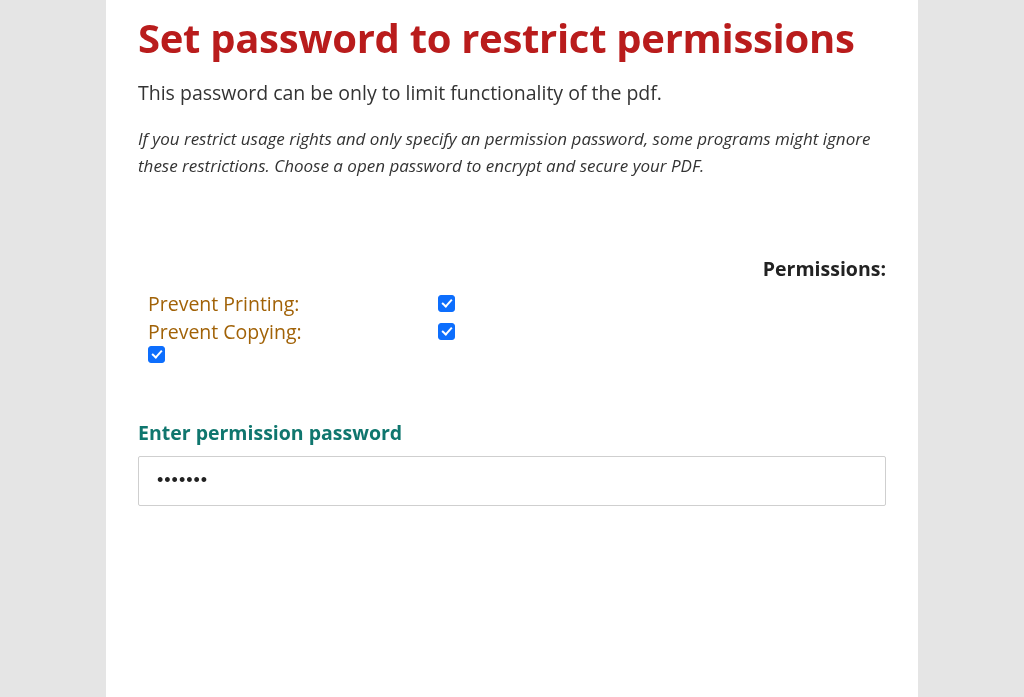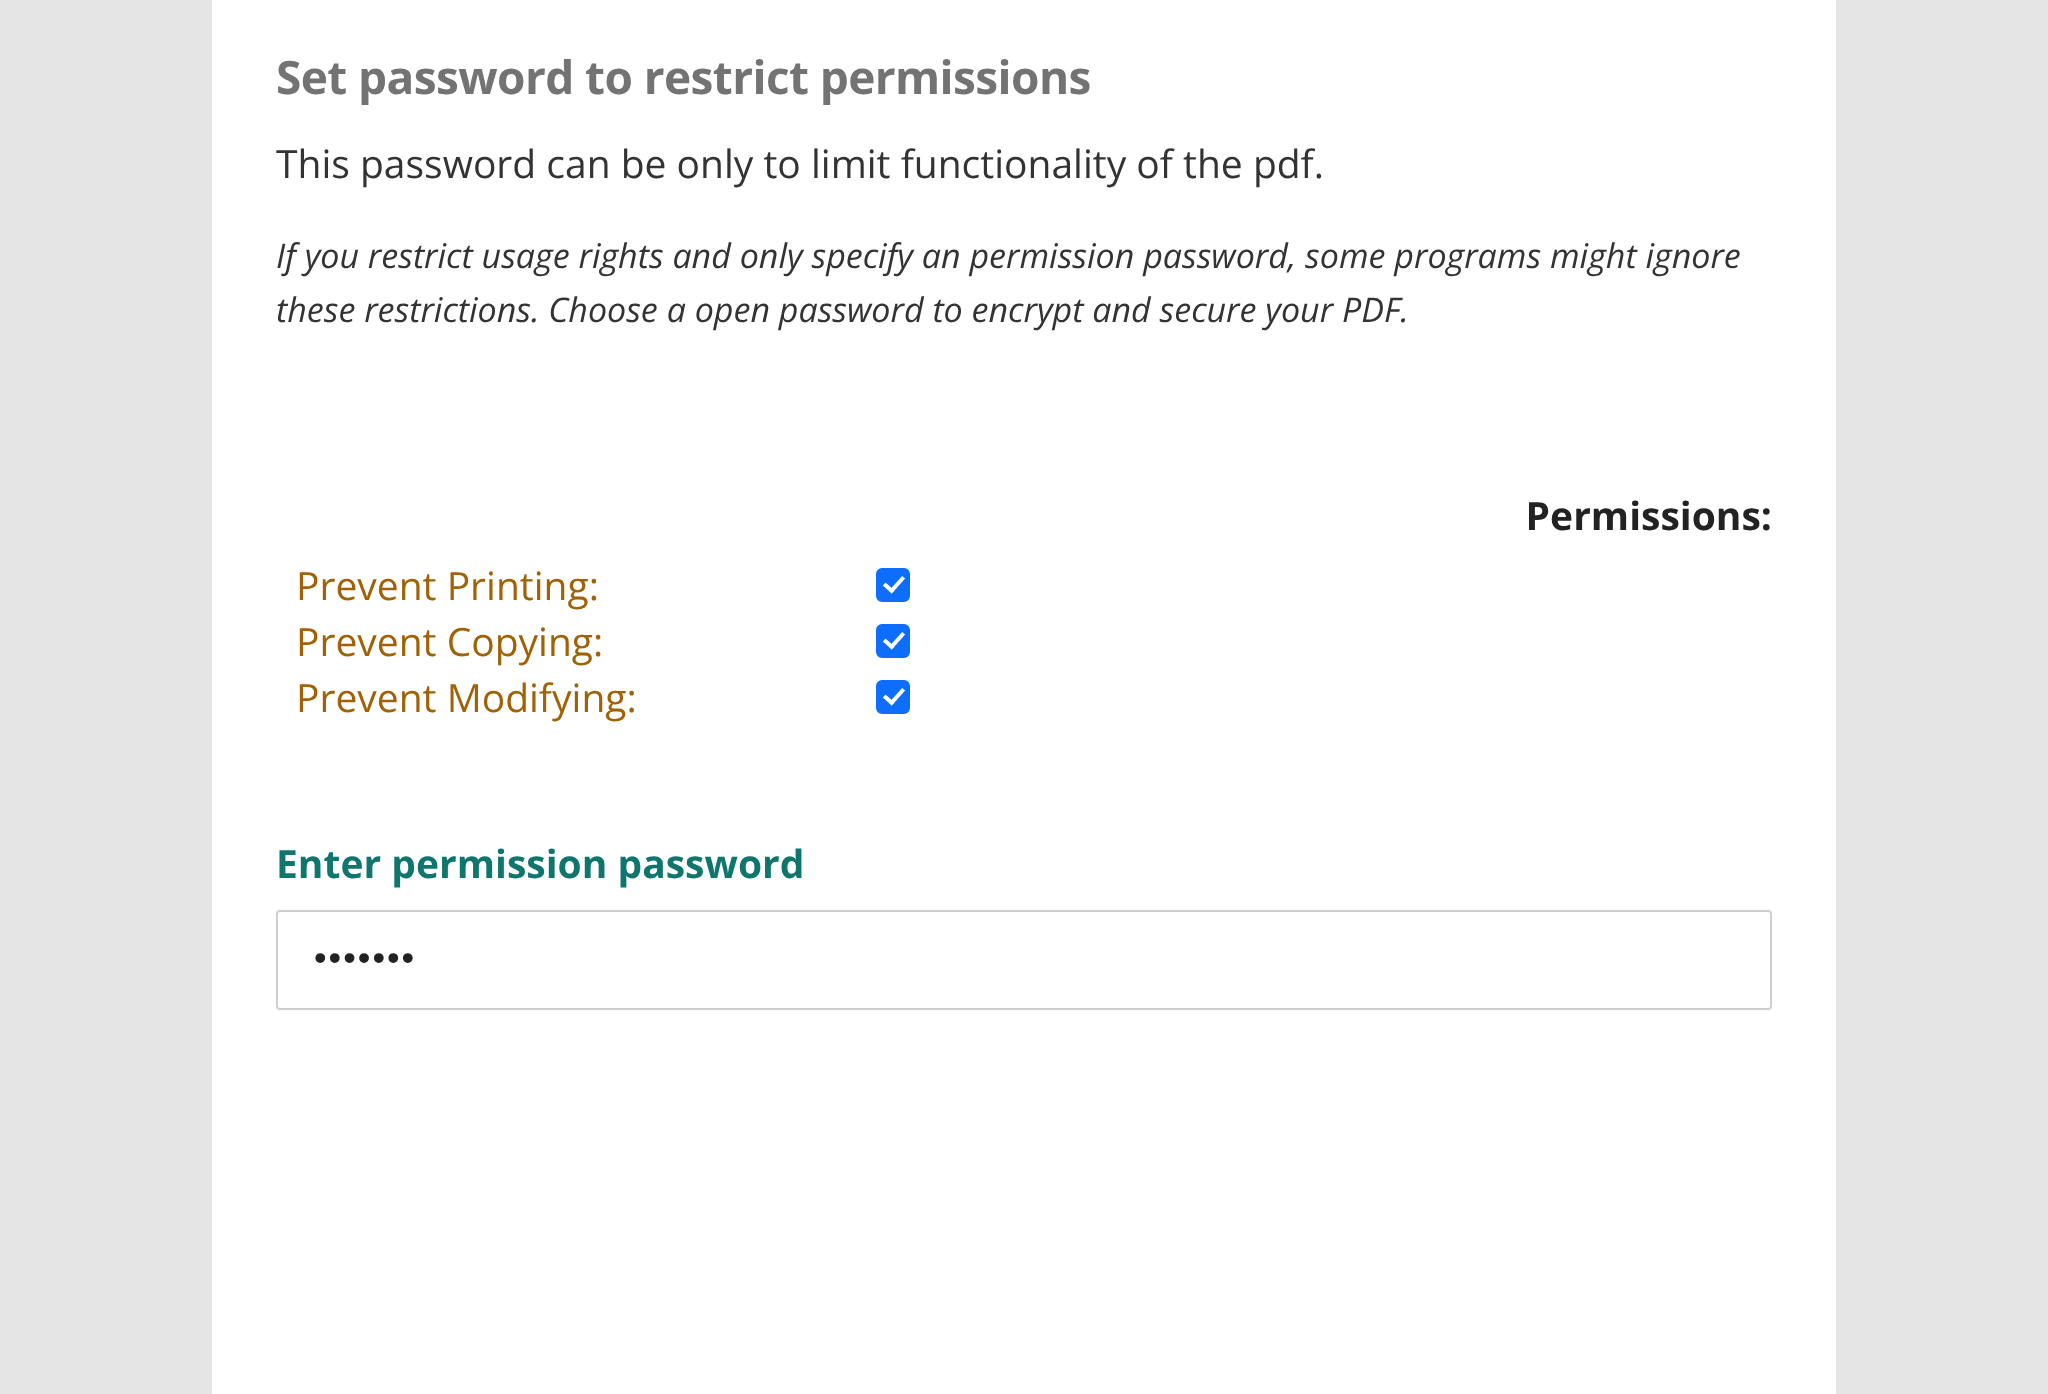--- a/index.html
+++ b/index.html
@@ -15,24 +15,23 @@
       overflow: hidden;
     }
     .card {
       background: #ffffff;
       width: 812px;
       margin: 0 auto;
       padding: 10px 32px 40px 32px;
       min-height: 697px;
     }
     h1.title {
-      font-size: 23px;
+      font-size: 40px;
       font-weight: 700;
-      color: #737373;
-      margin-top: 12px;
+      color: #b91c1c;
       margin-bottom: 14px;
       letter-spacing: -0.3px;
     }
     p.desc {
       font-size: 19.5px;
       color: #333;
       line-height: 1.4;
       margin-bottom: 20px;
     }
     p.note {
@@ -130,21 +129,20 @@
   </div>
 
   <div class="perm-row">
     <span class="perm-label">Prevent Copying:</span>
     <span class="cbwrap">
       <input type="checkbox" class="cb" checked="" style="">
     </span>
   </div>
 
   <div class="perm-row">
-    <span class="perm-label">Prevent Modifying:</span>
     <span class="cbwrap">
       <input type="checkbox" class="cb" checked="" style="">
     </span>
   </div>
 
   <div class="field-block">
     <div class="field-label">Enter permission password</div>
     <input type="password" class="pw" value="•••••••" style="">
   </div>
 

